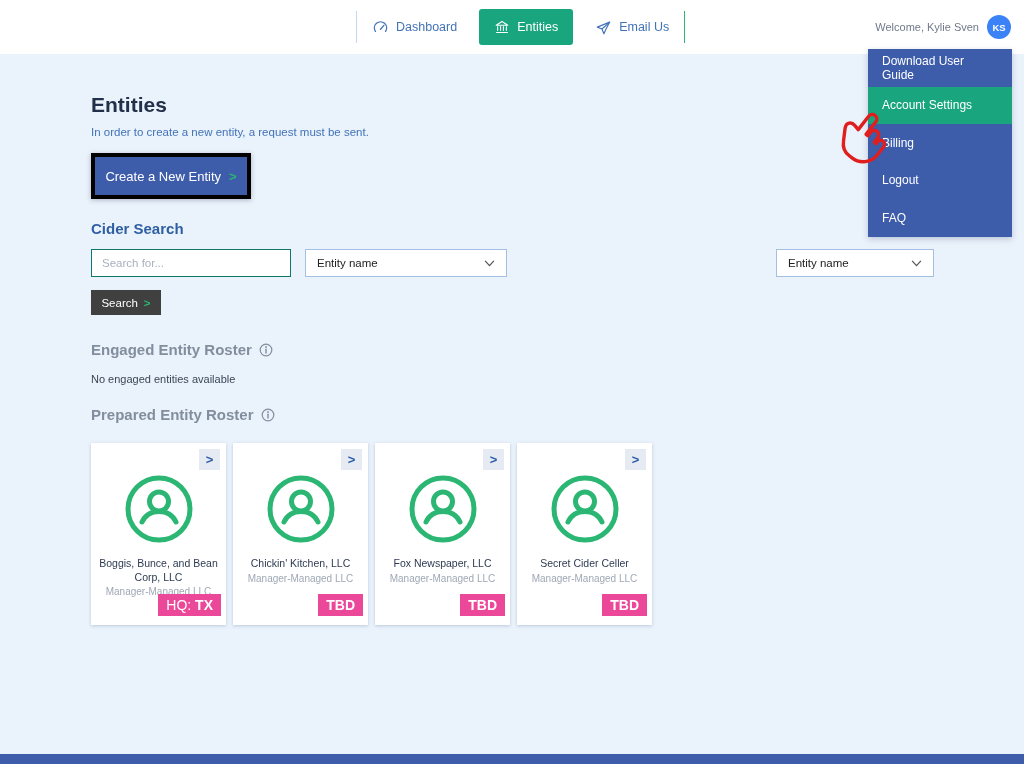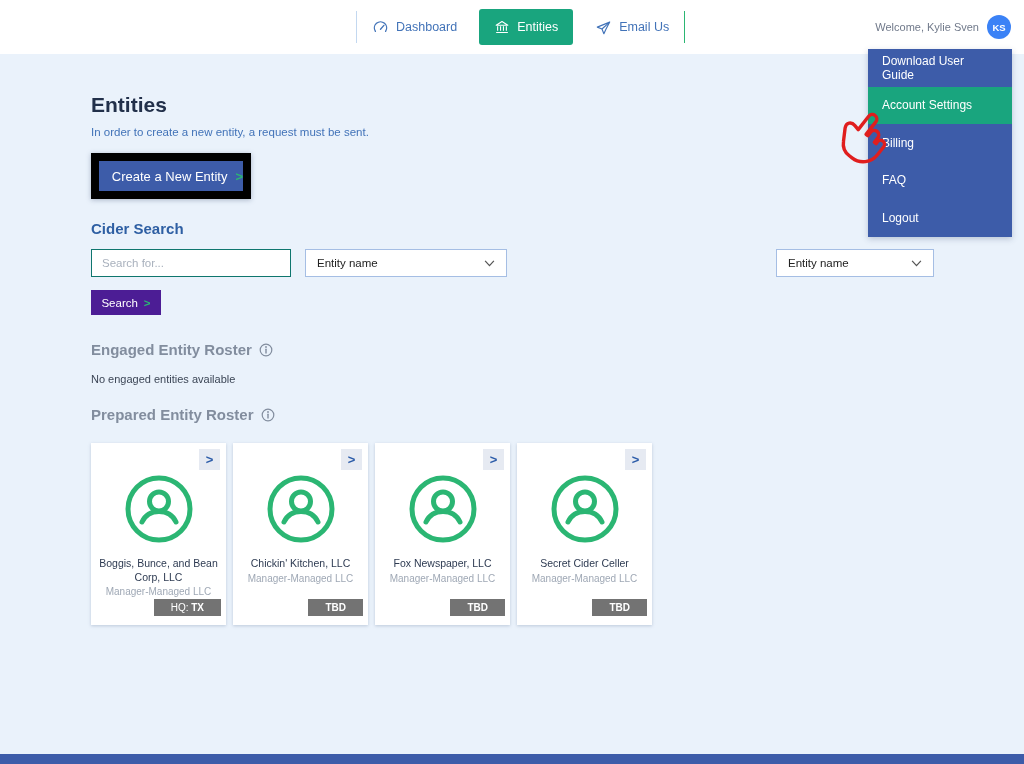--- a/index.html
+++ b/index.html
@@ -27,43 +27,43 @@
   .menu-item { height:37.5px; display:flex; align-items:center; padding:12px 14px; color:#fff; font-size:12px; cursor:pointer; }
   .menu-item.active { background:#19A57E; }
 
   
   .hand-annotation { position:absolute; left:827px; top:105px; z-index:6; pointer-events:none; }
 
   
   .main { position:relative; padding:39px 0 0 91px; }
   .page-title { font-size:21px; font-weight:700; color:#22304A; }
   .page-subtitle { margin-top:9px; font-size:11.5px; color:#4273B8; }
-  .create-btn { margin-top:15px; width:160px; height:46px; background:#3D5CA9; border:8px solid #000000; box-shadow:0 1px 5px rgba(50,70,110,.35); color:#fff; font-size:13px; display:flex; align-items:center; justify-content:flex-end; gap:8px; cursor:pointer; font-family:inherit; }
+  .create-btn { margin-top:15px; width:160px; height:46px; background:#3D5CA9; border:4px solid #000000; box-shadow:0 1px 5px rgba(50,70,110,.35); color:#fff; font-size:13px; display:flex; align-items:center; justify-content:center; gap:8px; cursor:pointer; font-family:inherit; }
   .chev-green { color:#2BB673; font-weight:700; }
   .section-title-blue { margin-top:21px; font-size:15px; font-weight:700; color:#2E5FA3; }
 
   .search-row { position:relative; margin-top:12px; margin-right:90px; height:28px; }
   .search-input { width:200px; height:28px; border:1px solid #0f766e; background:#fff; font-size:11.5px; padding:0 10px; color:#333; font-family:inherit; }
   .search-input::placeholder { color:#A9B1BD; }
   .select-box { position:absolute; top:0; height:28px; background:#fff; border:1px solid #A5BEE4; display:flex; align-items:center; justify-content:space-between; padding:0 11px; font-size:11.5px; color:#222; cursor:pointer; }
   .select-1 { left:214px; width:202px; }
   .select-2 { right:0; width:158px; }
-  .search-btn { margin-top:13px; width:70px; height:25px; background:#4c1d95; border:none; color:#fff; font-size:11.5px; display:flex; align-items:center; justify-content:center; gap:6px; cursor:pointer; font-family:inherit; }
+  .search-btn { margin-top:13px; width:70px; height:25px; background:#404040; border:none; color:#fff; font-size:11.5px; display:flex; align-items:center; justify-content:center; gap:6px; cursor:pointer; font-family:inherit; }
 
   .roster-heading { margin-top:26px; font-size:15px; font-weight:700; color:#828D9E; display:flex; align-items:center; gap:7px; }
   .roster-heading.second { margin-top:21px; }
   .empty-text { margin-top:15px; font-size:11px; color:#3C4656; }
 
   .cards-row { margin-top:20px; display:flex; gap:7px; }
   .card { position:relative; width:135px; height:182px; background:#fff; box-shadow:0 1px 3px rgba(120,140,170,.4); }
   .card-arrow { position:absolute; top:6px; right:6px; width:21px; height:21px; background:#E6EAF2; border:none; color:#2C5CA9; font-weight:700; font-size:13px; display:flex; align-items:center; justify-content:center; cursor:pointer; font-family:inherit; }
   .person-icon { display:block; margin:30px auto 0; }
   .card-name { margin-top:12px; padding:0 8px; font-size:10.5px; color:#2E3B52; text-align:center; line-height:1.3; }
   .card-type { margin-top:2px; font-size:10px; color:#9FA8B5; text-align:center; }
-  .card-badge { position:absolute; right:5px; bottom:9px; background:#737373; color:#fff; font-size:10px; padding:3px 17px; font-weight:700; }
+  .card-badge { position:absolute; right:5px; bottom:9px; background:#ec4899; color:#fff; font-size:14px; padding:3px 8px; font-weight:700; }
   .badge-prefix { font-weight:400; }
 
   .footer-bar { position:absolute; left:0; right:0; bottom:0; height:10px; background:#3D5CA9; }
 </style>
 </head>
 <body>
 
 <div class="page">
 
   <header class="header">
@@ -105,24 +105,24 @@
     <div class="menu-item">
       <span>Download User Guide</span>
     </div>
     <div class="menu-item active">
       <span>Account Settings</span>
     </div>
     <div class="menu-item">
       <span>Billing</span>
     </div>
     <div class="menu-item">
+      <span>Logout</span>
+    </div>
+    <div class="menu-item">
       <span>FAQ</span>
-    </div>
-    <div class="menu-item">
-      <span>Logout</span>
     </div>
   </div>
 
   <svg class="hand-annotation" width="68" height="68" viewBox="0 0 60 60">
     <g transform="rotate(38 30 30)">
       <path d="M23 10 a4 4 0 0 1 8 0 v14 h2 v-4 a4 4 0 0 1 8 0 v5 h2 v-2 a3.5 3.5 0 0 1 7 0 v9 c0 9 -7 16 -16 16 h-3 c-5 0 -9.5 -2.5 -12 -7 l-6 -10 c-2.5 -4.5 1 -8 5.5 -7 l4.5 1 Z" fill="none" stroke="#E01E1E" stroke-width="3" stroke-linejoin="round" stroke-linecap="round"></path>
     </g>
   </svg>
 
   <main class="main">

